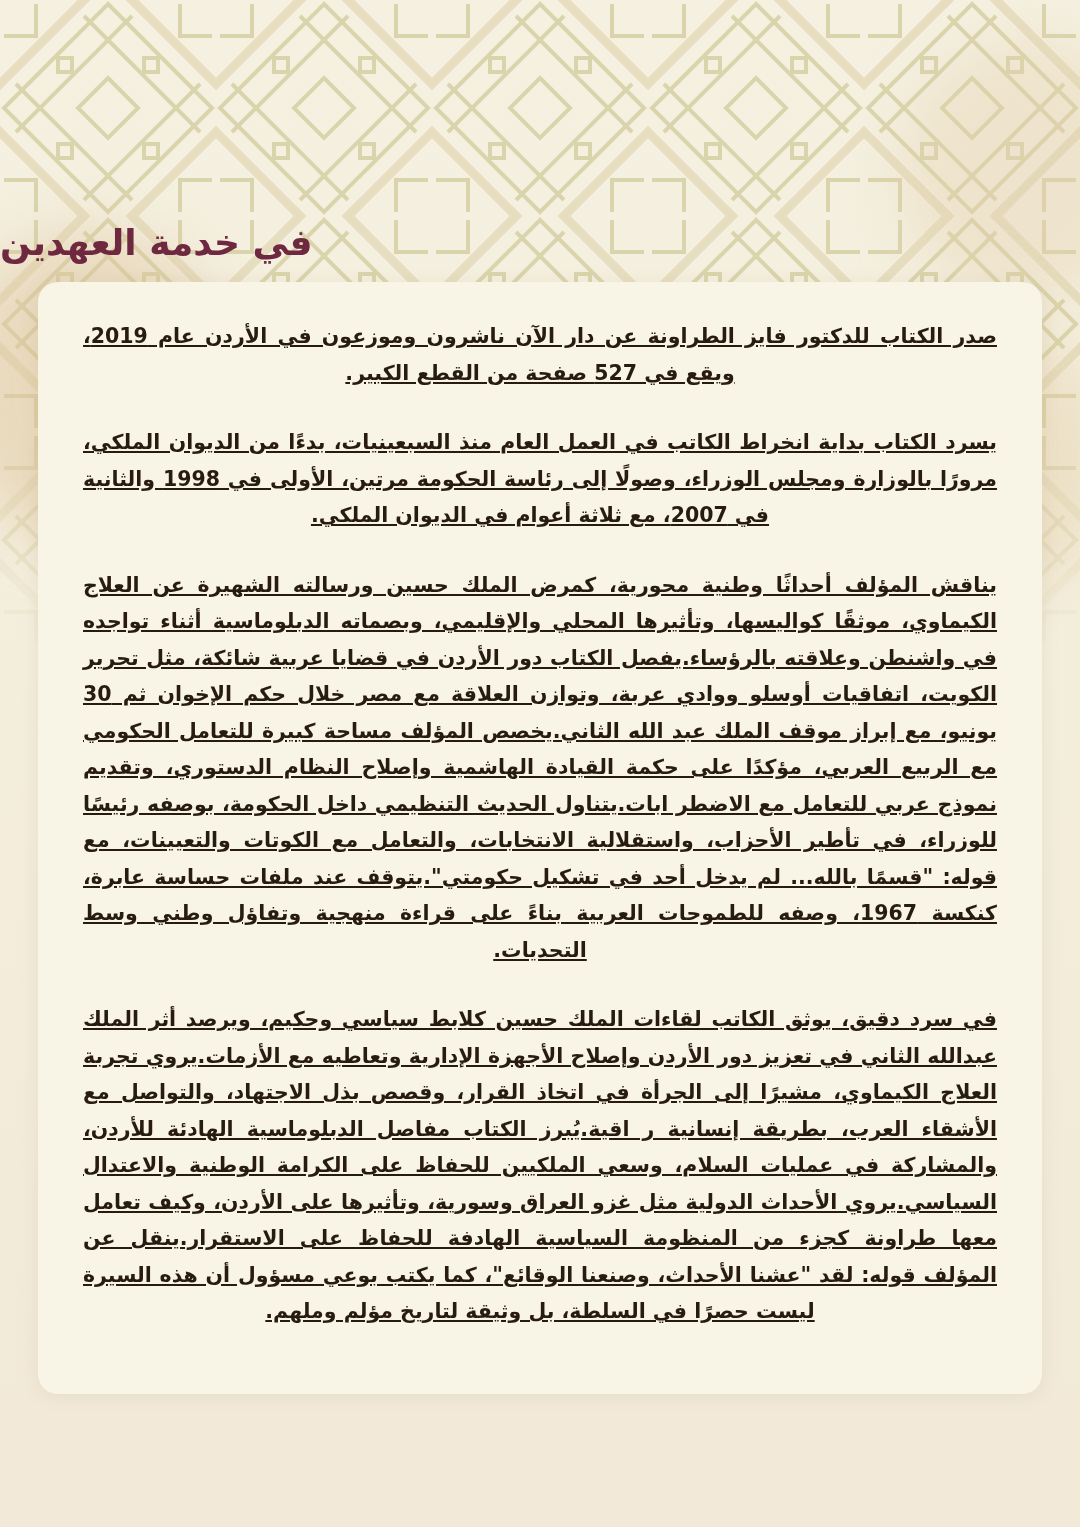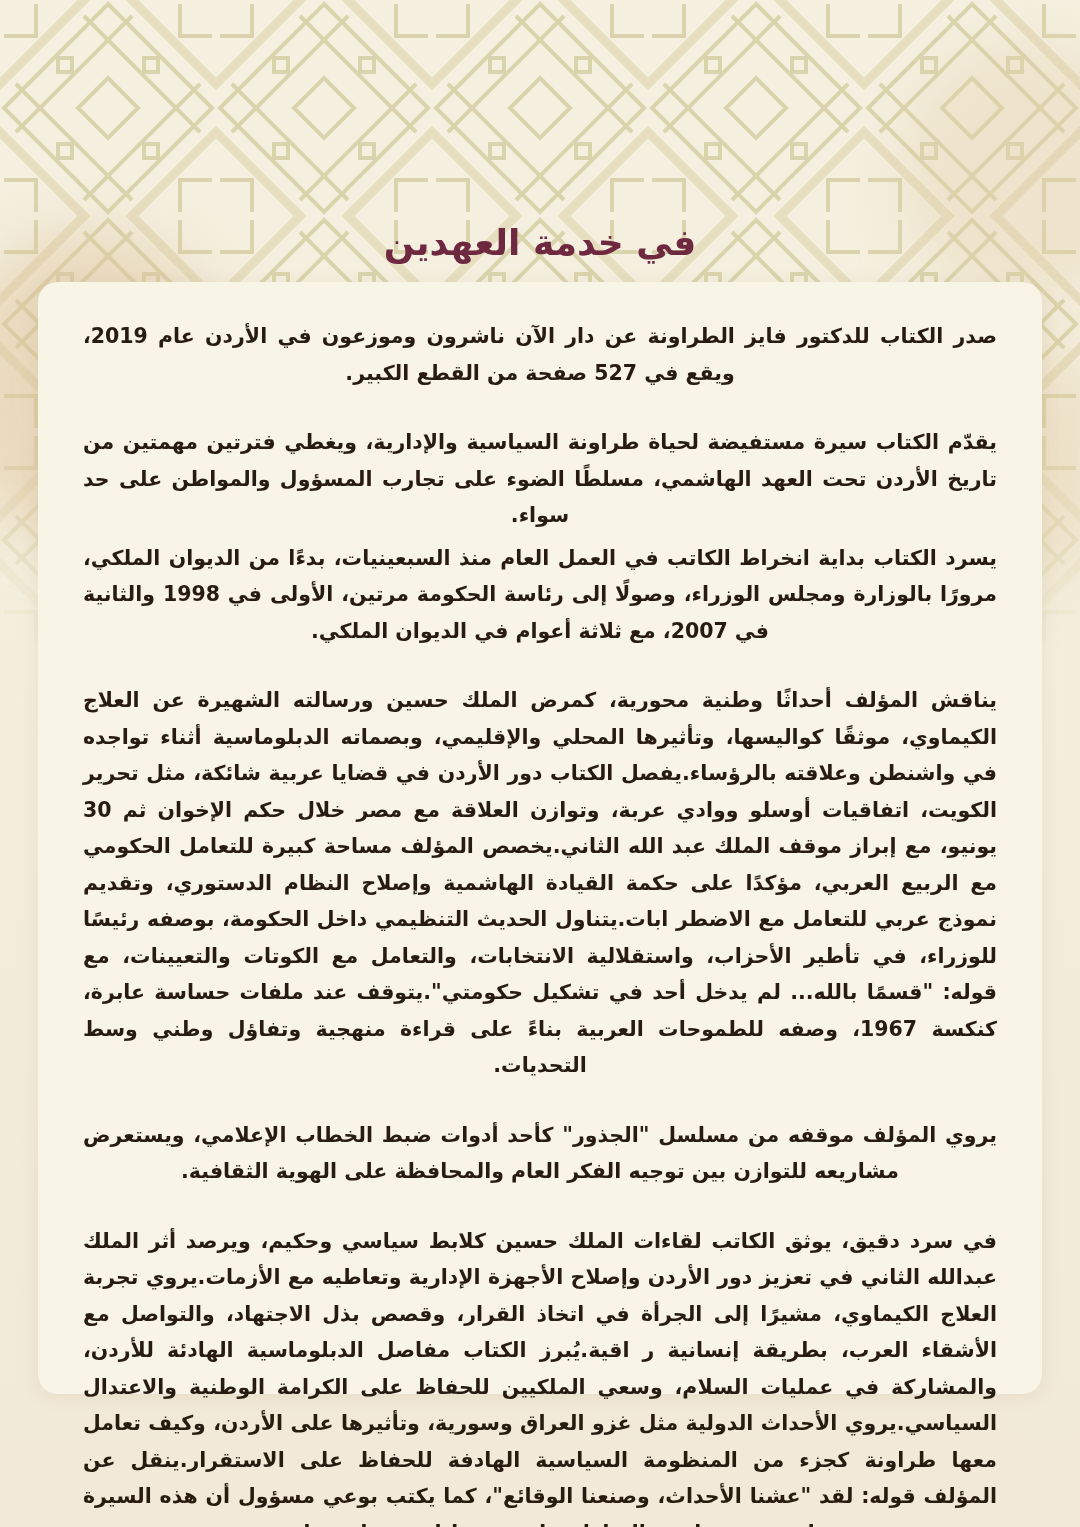--- a/index.html
+++ b/index.html
@@ -14,21 +14,21 @@
   .pattern-layer{
     position:absolute;top:0;left:0;width:1080px;height:660px;
     pointer-events:none;
   }
   .blotch{position:absolute;border-radius:50%;filter:blur(28px);pointer-events:none;}
   .blotch-a{left:-50px;top:230px;width:280px;height:320px;background:rgba(222,198,158,0.50);}
   .blotch-b{right:-70px;top:40px;width:250px;height:260px;background:rgba(226,206,168,0.35);}
   .blotch-c{right:-30px;top:330px;width:200px;height:260px;background:rgba(226,204,164,0.40);}
   .page-title{
     position:absolute;top:198px;left:0;width:100%;
-    text-align:center;
+    text-align:left;
     font-size:36px;font-weight:bold;
     color:#6e2840;
     letter-spacing:0;
     z-index:3;
   }
   .panel{
     position:absolute;top:282px;left:38px;
     width:1004px;height:1112px;
     background:#f8f4e6;
     border-radius:20px;
@@ -39,21 +39,21 @@
   }
   .article{
     direction:rtl;
     color:#281b10;
     font-size:20.5px;
     font-weight:bold;
     line-height:36.5px;
     text-align:justify;
     text-align-last:center;
   }
-  .article p{margin:0 0 33px 0;}
+  .article p{margin:0 0 33px 0;text-decoration:underline;}
   .article p.tight{margin-bottom:6px;}
   .article p:last-child{margin-bottom:0;}
 </style>
 </head>
 <body>
 
 <div class="page">
 
   <svg class="pattern-layer" width="1080" height="660" viewBox="0 0 1080 660" aria-hidden="true">
     <defs>
@@ -96,22 +96,20 @@
 
   <div class="blotch blotch-a"></div>
   <div class="blotch blotch-b"></div>
   <div class="blotch blotch-c"></div>
 
   <h1 class="page-title">في خدمة العهدين</h1>
 
   <div class="panel">
     <div class="article">
       <p>صدر الكتاب للدكتور فايز الطراونة عن دار الآن ناشرون وموزعون في الأردن عام 2019، ويقع في 527 صفحة من القطع الكبير.</p>
-      <p class="tight">يقدّم الكتاب سيرة مستفيضة لحياة طراونة السياسية والإدارية، ويغطي فترتين مهمتين من تاريخ الأردن تحت العهد الهاشمي، مسلطًا الضوء على تجارب المسؤول والمواطن على حد سواء.</p>
       <p>يسرد الكتاب بداية انخراط الكاتب في العمل العام منذ السبعينيات، بدءًا من الديوان الملكي، مرورًا بالوزارة ومجلس الوزراء، وصولًا إلى رئاسة الحكومة مرتين، الأولى في 1998 والثانية في 2007، مع ثلاثة أعوام في الديوان الملكي.</p>
       <p>يناقش المؤلف أحداثًا وطنية محورية، كمرض الملك حسين ورسالته الشهيرة عن العلاج الكيماوي، موثقًا كواليسها، وتأثيرها المحلي والإقليمي، وبصماته الدبلوماسية أثناء تواجده في واشنطن وعلاقته بالرؤساء.يفصل الكتاب دور الأردن في قضايا عربية شائكة، مثل تحرير الكويت، اتفاقيات أوسلو ووادي عربة، وتوازن العلاقة مع مصر خلال حكم الإخوان ثم 30 يونيو، مع إبراز موقف الملك عبد الله الثاني.يخصص المؤلف مساحة كبيرة للتعامل الحكومي مع الربيع العربي، مؤكدًا على حكمة القيادة الهاشمية وإصلاح النظام الدستوري، وتقديم نموذج عربي للتعامل مع الاضطر ابات.يتناول الحديث التنظيمي داخل الحكومة، بوصفه رئيسًا للوزراء، في تأطير الأحزاب، واستقلالية الانتخابات، والتعامل مع الكوتات والتعيينات، مع قوله: "قسمًا بالله... لم يدخل أحد في تشكيل حكومتي".يتوقف عند ملفات حساسة عابرة، كنكسة 1967، وصفه للطموحات العربية بناءً على قراءة منهجية وتفاؤل وطني وسط التحديات.</p>
-      <p>يروي المؤلف موقفه من مسلسل "الجذور" كأحد أدوات ضبط الخطاب الإعلامي، ويستعرض مشاريعه للتوازن بين توجيه الفكر العام والمحافظة على الهوية الثقافية.</p>
       <p>في سرد دقيق، يوثق الكاتب لقاءات الملك حسين كلابط سياسي وحكيم، ويرصد أثر الملك عبدالله الثاني في تعزيز دور الأردن وإصلاح الأجهزة الإدارية وتعاطيه مع الأزمات.يروي تجربة العلاج الكيماوي، مشيرًا إلى الجرأة في اتخاذ القرار، وقصص بذل الاجتهاد، والتواصل مع الأشقاء العرب، بطريقة إنسانية ر اقية.يُبرز الكتاب مفاصل الدبلوماسية الهادئة للأردن، والمشاركة في عمليات السلام، وسعي الملكيين للحفاظ على الكرامة الوطنية والاعتدال السياسي.يروي الأحداث الدولية مثل غزو العراق وسورية، وتأثيرها على الأردن، وكيف تعامل معها طراونة كجزء من المنظومة السياسية الهادفة للحفاظ على الاستقرار.ينقل عن المؤلف قوله: لقد "عشنا الأحداث، وصنعنا الوقائع"، كما يكتب بوعي مسؤول أن هذه السيرة ليست حصرًا في السلطة، بل وثيقة لتاريخ مؤلم وملهم.</p>
 
     </div>
   </div>
 
 </div>
 
 </body></html>

